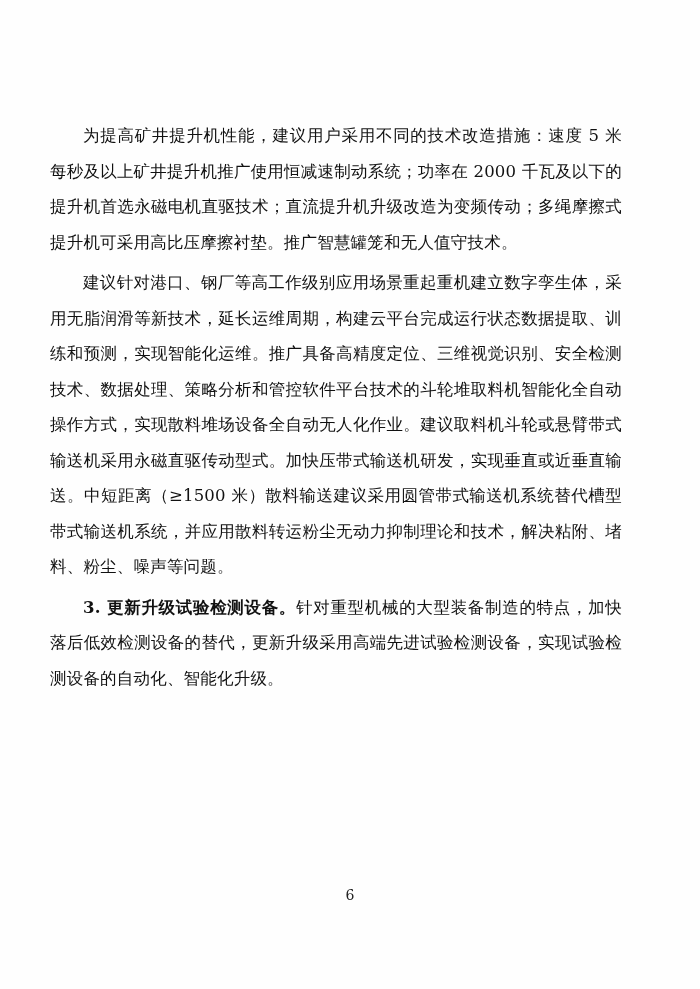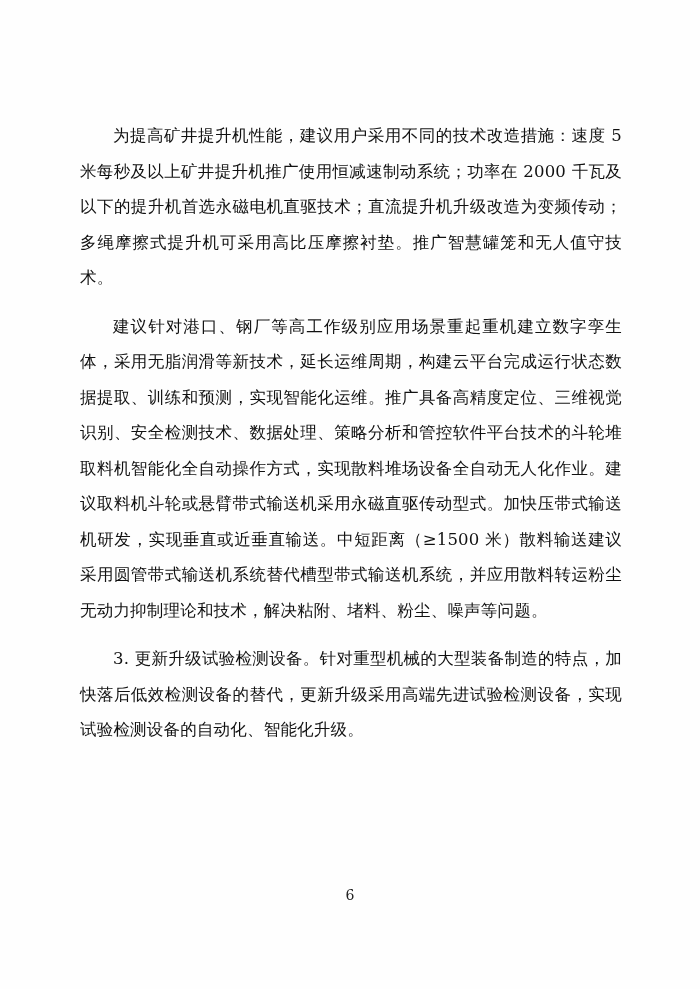--- a/index.html
+++ b/index.html
@@ -12,42 +12,42 @@
     background: #ffffff;
     font-family: "DejaVu Serif", "Liberation Serif", serif;
     color: #000000;
     overflow: hidden;
   }
   .page {
     position: relative;
     width: 700px;
     height: 989px;
     box-sizing: border-box;
-    padding: 118px 78px 0 80px;
+    padding: 118px 78px 0 50px;
     background: #fefefe;
   }
   .body-text {
     font-size: 16.5px;
     line-height: 35.5px;
     text-align: justify;
     text-justify: inter-ideograph;
     letter-spacing: 0.2px;
     color: #111111;
   }
   .para {
     margin: 0;
     text-indent: 2em;
     text-align: justify;
     text-justify: inter-ideograph;
   }
   .para + .para {
-    margin-top: 13px;
+    margin-top: 5px;
   }
   .para .lead {
-    font-weight: normal;
+    font-weight: bold;
   }
   .page-number {
     position: absolute;
     left: 0;
     right: 0;
     bottom: 86px;
     text-align: center;
     font-size: 14px;
     font-family: "DejaVu Serif", "Liberation Serif", serif;
     color: #222222;

